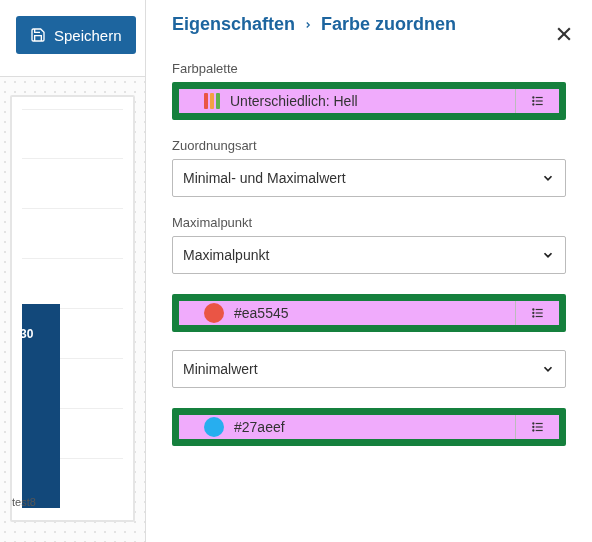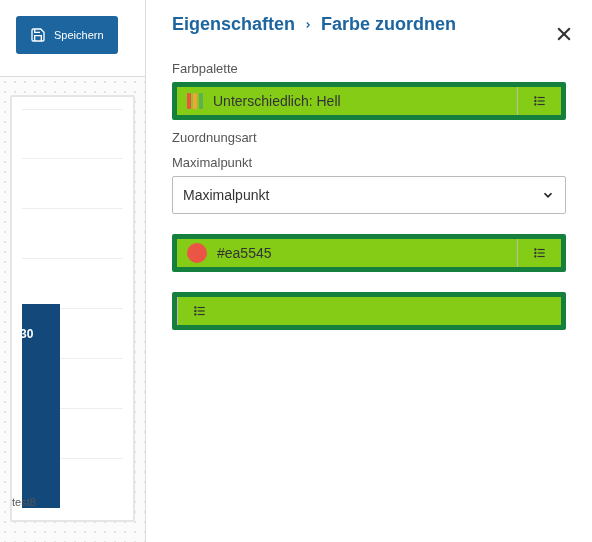--- a/index.html
+++ b/index.html
@@ -22,21 +22,21 @@
     background: #fff;
   }
   .save-btn {
     margin: 16px 0 0 16px;
     height: 38px;
     padding: 0 14px;
     background: #1d659f;
     color: #fff;
     border: none;
     border-radius: 3px;
-    font-size: 11px;
+    font-size: 15px;
     display: inline-flex;
     align-items: center;
     gap: 8px;
     cursor: pointer;
   }
   .save-btn svg { width: 16px; height: 16px; flex: 0 0 auto; }
   .left-lower {
     position: absolute;
     left: 0; top: 76px;
     right: 0;
@@ -112,34 +112,35 @@
   }
   .close-x {
     position: absolute;
     right: 18px;
     top: 24px;
     cursor: pointer;
     color: #333;
   }
   .close-x svg { width: 20px; height: 20px; }
 
-  .form-group { margin-bottom: 10px; }
+  .form-group { margin-bottom: 18px; }
   .form-group.wide-gap { margin-bottom: 20px; }
   .label {
     font-size: 13px;
     color: #555;
     margin-bottom: 6px;
     display: block;
   }
   .control-row {
     display: flex;
     height: 38px;
-    border: 5px solid #15803d;
+    border: 7px solid #15803d;
     border-radius: 2px;
-    background: #84cc16;
+    background: #f0abfc;
+    padding-left: 15px;
   }
   .control-main {
     flex: 1;
     display: flex;
     align-items: center;
     padding: 0 10px;
     gap: 10px;
     cursor: pointer;
     overflow: hidden;
   }
@@ -246,20 +247,28 @@
             <rect x="8" y="11" width="12" height="2"></rect>
           <circle cx="4" cy="18" r="2"></circle>
             <rect x="8" y="17" width="12" height="2"></rect>
         </svg>
       </div>
     </div>
   </div>
 
   <div class="form-group">
     <span class="label">Zuordnungsart</span>
+    <div class="select-row">
+      <span class="text">Minimal- und Maximalwert</span>
+      <span class="chevd">
+        <svg viewBox="0 0 24 24" fill="none" stroke="currentColor" stroke-width="3">
+            <polyline points="6 9 12 15 18 9"></polyline>
+          </svg>
+      </span>
+    </div>
   </div>
 
   <div class="form-group wide-gap">
     <span class="label">Maximalpunkt</span>
     <div class="select-row">
       <span class="text">Maximalpunkt</span>
       <span class="chevd">
         <svg viewBox="0 0 24 24" fill="none" stroke="currentColor" stroke-width="3">
             <polyline points="6 9 12 15 18 9"></polyline>
           </svg>
@@ -280,24 +289,36 @@
           <circle cx="4" cy="12" r="2"></circle>
             <rect x="8" y="11" width="12" height="2"></rect>
           <circle cx="4" cy="18" r="2"></circle>
             <rect x="8" y="17" width="12" height="2"></rect>
         </svg>
       </div>
     </div>
   </div>
 
   <div class="form-group wide-gap">
+    <div class="select-row">
+      <span class="text">Minimalwert</span>
+      <span class="chevd">
+        <svg viewBox="0 0 24 24" fill="none" stroke="currentColor" stroke-width="3">
+            <polyline points="6 9 12 15 18 9"></polyline>
+          </svg>
+      </span>
+    </div>
   </div>
 
   <div class="form-group">
     <div class="control-row">
+      <div class="control-main">
+        <span class="circle" id="mincircle" style="background: rgb(39, 174, 239);"></span>
+        <span class="text">#27aeef</span>
+      </div>
       <div class="side-btn">
         <svg viewBox="0 0 24 24" fill="currentColor">
           <circle cx="4" cy="6" r="2"></circle>
             <rect x="8" y="5" width="12" height="2"></rect>
           <circle cx="4" cy="12" r="2"></circle>
             <rect x="8" y="11" width="12" height="2"></rect>
           <circle cx="4" cy="18" r="2"></circle>
             <rect x="8" y="17" width="12" height="2"></rect>
         </svg>
       </div>

